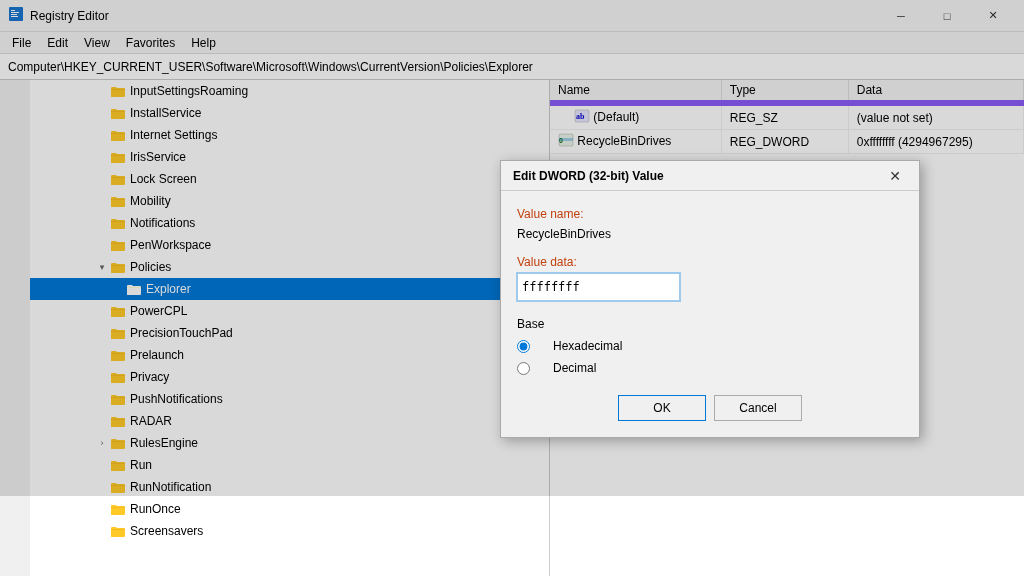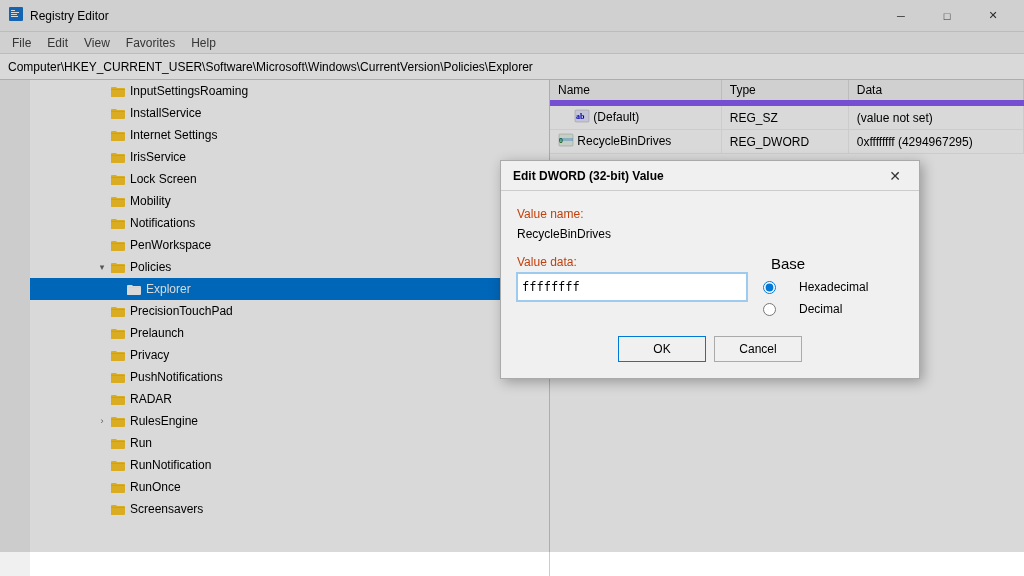--- a/index.html
+++ b/index.html
@@ -47,21 +47,21 @@
       height: 22px;
       display: flex;
       align-items: center;
       padding: 0 4px;
       border-bottom: 1px solid #ddd;
     }
     .menu-item {
       padding: 2px 8px;
       cursor: pointer;
       font-size: 12px;
-      color: #404040;
+      color: #000000;
     }
 
     
     #address-bar {
       background: #fff;
       height: 26px;
       display: flex;
       align-items: center;
       padding: 0 8px;
       border-bottom: 1px solid #ccc;
@@ -145,21 +145,21 @@
       padding: 3px 8px;
       border-bottom: 1px solid #f0f0f0;
       border-right: 1px solid #f0f0f0;
     }
 
     
     #modal-overlay {
       position: absolute;
       top: 0; left: 0;
       width: 1024px;
-      height: 552px;
+      height: 496px;
       background: rgba(0,0,0,0.15);
       display: flex;
       align-items: center;
       justify-content: center;
       z-index: 100;
     }
 
     
     #dialog {
       background: #f0f0f0;
@@ -208,20 +208,21 @@
       font-size: 12px;
       margin-bottom: 12px;
       color: #000;
       padding: 2px 0;
     }
 
     .dialog-row {
       display: flex;
       gap: 16px;
       align-items: flex-start;
+      flex-direction: column;
     }
 
     .value-input {
       flex: 1;
     }
     .value-input input[type="text"] {
       width: 100%;
       height: 28px;
       border: 1px solid #0078d7;
       padding: 2px 4px;
@@ -229,23 +230,22 @@
       background: #fff;
       font-family: 'Segoe UI', monospace;
       outline: 2px solid #9ecaee;
       outline-offset: -1px;
     }
 
     .base-group {
       width: 140px;
     }
     .base-group .base-title {
-      font-size: 15px;
+      font-size: 12px;
       margin-bottom: 6px;
-      margin-left: 8px;
     }
     .radio-option {
       display: flex;
       align-items: center;
       margin-bottom: 4px;
       gap: 23px;
       font-size: 12px;
       cursor: pointer;
       margin-top: 8px;
     }
@@ -404,20 +404,30 @@
       </div>
       <div class="tree-item selected">
         <span class="tree-indent" style="width:80px; display:inline-block;"></span>
         <span class="tree-expand"></span>
         <span class="folder-icon"><svg width="16" height="14" viewBox="0 0 16 14">
       <path d="M1 4 Q1 3 2 3 L6 3 L7 4 L14 4 Q15 4 15 5 L15 12 Q15 13 14 13 L2 13 Q1 13 1 12 Z" fill="#ffe082"></path>
       <path d="M1 5 L15 5 L14 12 Q14 13 13 13 L2 13 Q1 13 1 12 Z" fill="#ffe082"></path>
       <rect x="1" y="5" width="14" height="1" fill="#ffd740" opacity="0.4"></rect>
     </svg></span>
         <span>Explorer</span>
+      </div>
+      <div class="tree-item">
+        <span class="tree-indent" style="width:64px; display:inline-block;"></span>
+        <span class="tree-expand"></span>
+        <span class="folder-icon"><svg width="16" height="14" viewBox="0 0 16 14">
+      <path d="M1 4 Q1 3 2 3 L6 3 L7 4 L14 4 Q15 4 15 5 L15 12 Q15 13 14 13 L2 13 Q1 13 1 12 Z" fill="#FFCA28"></path>
+      <path d="M1 5 L15 5 L14 12 Q14 13 13 13 L2 13 Q1 13 1 12 Z" fill="#FFCA28"></path>
+      <rect x="1" y="5" width="14" height="1" fill="#E6A817" opacity="0.4"></rect>
+    </svg></span>
+        <span>PowerCPL</span>
       </div>
       <div class="tree-item">
         <span class="tree-indent" style="width:64px; display:inline-block;"></span>
         <span class="tree-expand"></span>
         <span class="folder-icon"><svg width="16" height="14" viewBox="0 0 16 14">
       <path d="M1 4 Q1 3 2 3 L6 3 L7 4 L14 4 Q15 4 15 5 L15 12 Q15 13 14 13 L2 13 Q1 13 1 12 Z" fill="#FFCA28"></path>
       <path d="M1 5 L15 5 L14 12 Q14 13 13 13 L2 13 Q1 13 1 12 Z" fill="#FFCA28"></path>
       <rect x="1" y="5" width="14" height="1" fill="#E6A817" opacity="0.4"></rect>
     </svg></span>
         <span>PrecisionTouchPad</span>

